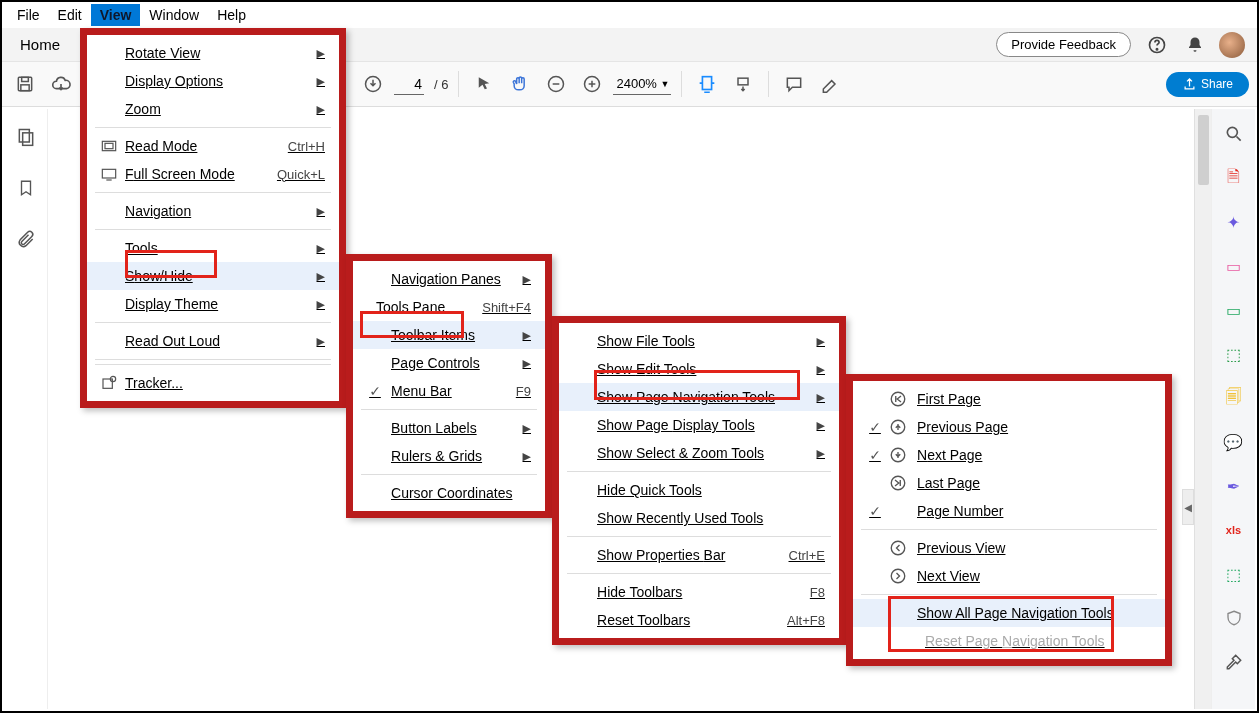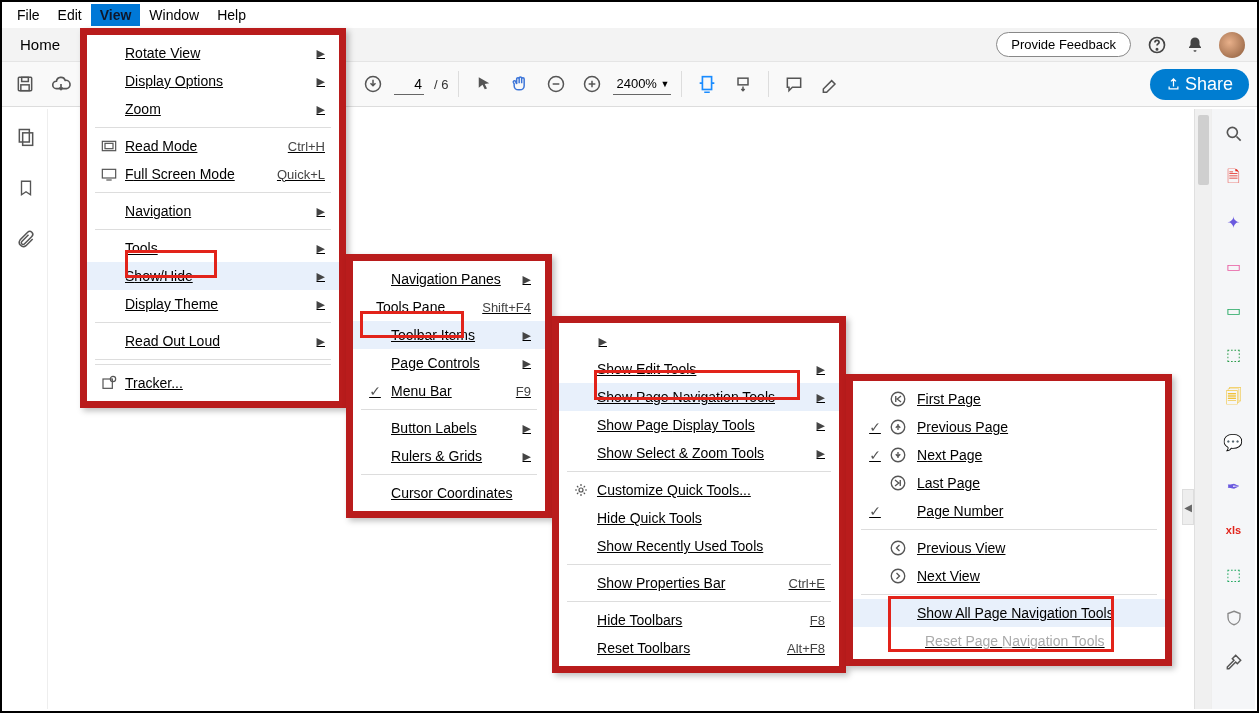--- a/index.html
+++ b/index.html
@@ -15,21 +15,21 @@
   .feedback-btn { border: 1px solid #888; border-radius: 14px; padding: 4px 14px; margin-right: 12px; background: #fff; font-size: 13px; }
   .icon-btn-top { width: 28px; height: 28px; display:flex; align-items:center; justify-content:center; margin-right: 10px; color:#444; }
   .avatar { width: 26px; height: 26px; border-radius: 50%; background: radial-gradient(circle at 40% 40%, #e8b08a, #8a5a3a); margin-right: 12px; }
   
   .toolbar { height: 45px; background: #f9f9f9; border-bottom: 1px solid #ddd; display:flex; align-items:center; padding: 0 8px; gap: 6px; }
   .tb-sep { width: 1px; height: 26px; background: #ddd; margin: 0 4px; }
   .tb-btn { width: 30px; height: 30px; display:flex; align-items:center; justify-content:center; color:#555; }
   .page-input { width: 30px; height: 22px; text-align:right; border:none; border-bottom:1px solid #666; background:transparent; font-size:14px; padding-right:2px;}
   .page-total { font-size: 13px; color:#333; margin-left: 4px;}
   .zoom-box { width: 58px; height: 22px; border-bottom: 1px solid #666; display:flex; align-items:center; justify-content:flex-end; font-size:13px; padding-right: 2px; }
-  .share-btn { background:#007dd1; color:#fff; border-radius: 16px; padding: 5px 16px; display:flex; align-items:center; gap:4px; font-size:18px; margin-left:auto; }
+  .share-btn { background:#007dd1; color:#fff; border-radius: 16px; padding: 5px 16px; display:flex; align-items:center; gap:4px; font-size:12px; margin-left:auto; }
   
   .main { position: absolute; top: 107px; bottom: 2px; left: 2px; right: 2px; display:flex; }
   .left-rail { width: 44px; background:#fff; border-right:1px solid #eee; display:flex; flex-direction:column; align-items:center; padding-top:18px; gap:28px; color:#555;}
   .left-expand { position:absolute; left:44px; top: 380px; width:12px; height:36px; background:#eee; border:1px solid #ddd; display:flex; align-items:center; justify-content:center; font-size:10px; color:#666;}
   .doc-area { flex:1; background:#fff; position:relative; }
   .right-rail { width: 44px; background:#f5f6f8; border-left:1px solid #eee; display:flex; flex-direction:column; align-items:center; padding-top:14px; gap:22px; }
   .right-scroll { width: 17px; background:#f0f0f0; border-left:1px solid #e0e0e0; position:relative;}
   .right-scroll .thumb { position:absolute; top:6px; left:3px; width:11px; height:70px; background:#cfcfcf; border-radius:2px;}
   .right-expand { position:absolute; right: 61px; top: 380px; width:12px; height:36px; background:#eee; border:1px solid #ddd; display:flex; align-items:center; justify-content:center; font-size:10px; color:#666;}
   
@@ -327,20 +327,21 @@
   <div class="menu-sep"></div>
   <div class="menu-row">
       <span class="mi-icon"></span>
       <span class="mi-label">C<span class="u">u</span>rsor Coordinates</span>
     </div>
 </div>
 
 <div class="menu" style="left:550px; top:314px; width:294px">
   <div class="menu-row">
       <span class="mi-icon"></span>
+      <span class="mi-label">Show <span class="u">F</span>ile Tools</span>
       <span class="mi-arrow">▶</span>
     </div>
   <div class="menu-row">
       <span class="mi-icon"></span>
       <span class="mi-label">Show <span class="u">E</span>dit Tools</span>
       <span class="mi-arrow">▶</span>
     </div>
   <div class="menu-row hover">
       <span class="mi-icon"></span>
       <span class="mi-label">Show Page <span class="u">N</span>avigation Tools</span>
@@ -350,29 +351,20 @@
       <span class="mi-icon"></span>
       <span class="mi-label">Show Page <span class="u">D</span>isplay Tools</span>
       <span class="mi-arrow">▶</span>
     </div>
   <div class="menu-row">
       <span class="mi-icon"></span>
       <span class="mi-label">Show Select &amp; <span class="u">Z</span>oom Tools</span>
       <span class="mi-arrow">▶</span>
     </div>
   <div class="menu-sep"></div>
-  <div class="menu-row">
-      <span class="mi-icon">
-        <svg width="16" height="16" viewBox="0 0 24 24" fill="none" stroke="#555" stroke-width="1.8">
-          <circle cx="12" cy="12" r="3"></circle>
-          <path d="M12 3v3m0 12v3M3 12h3m12 0h3M6 6l2 2m8 8l2 2M6 18l2-2m8-8l2-2"></path>
-        </svg>
-      </span>
-      <span class="mi-label"><span class="u">C</span>ustomize Quick Tools...</span>
-    </div>
   <div class="menu-row">
       <span class="mi-icon"></span>
       <span class="mi-label">Hide Quick Tools</span>
     </div>
   <div class="menu-row">
       <span class="mi-icon"></span>
       <span class="mi-label">Show Recently Used Tools</span>
     </div>
   <div class="menu-sep"></div>
   <div class="menu-row">

